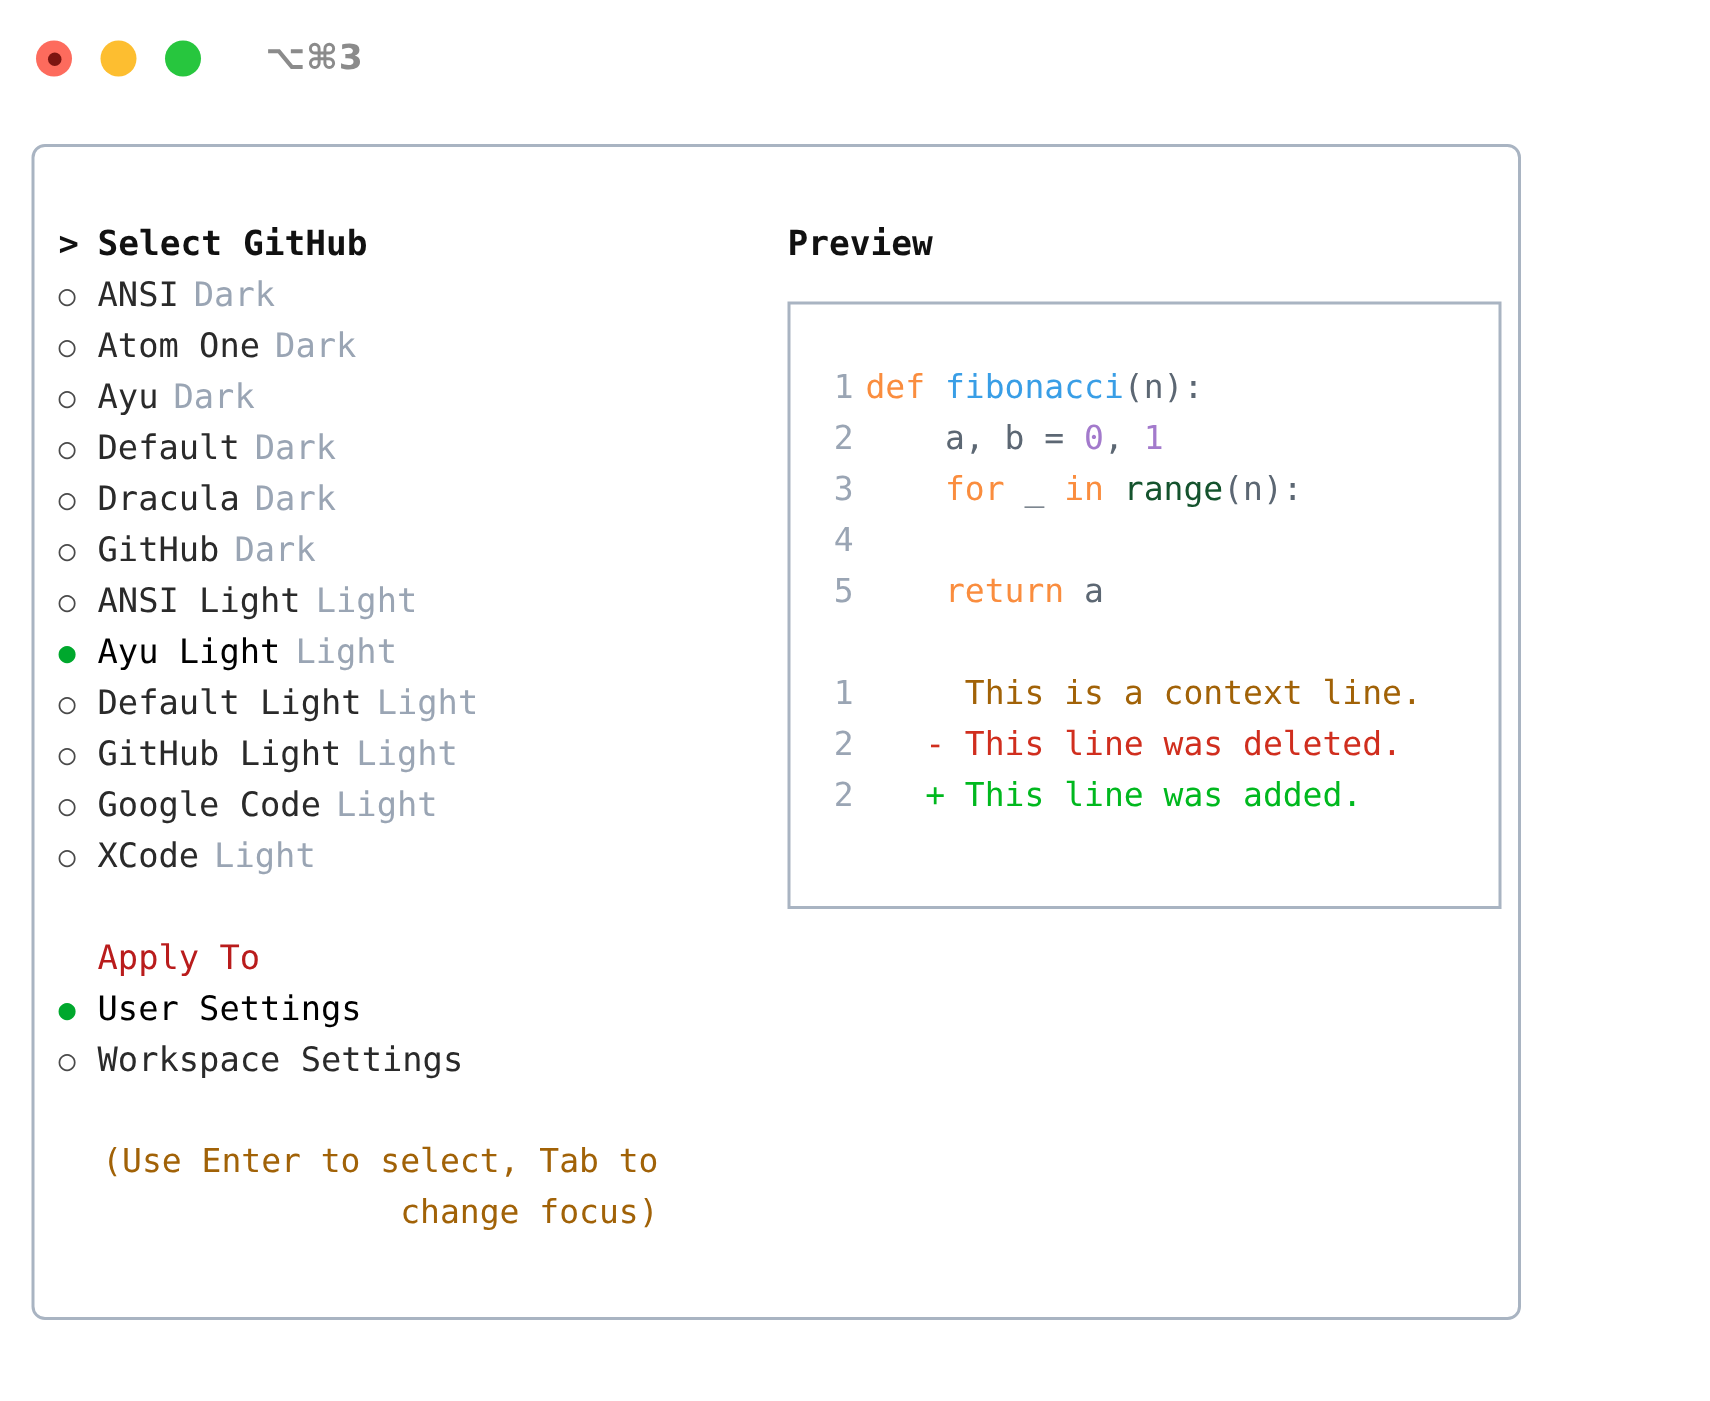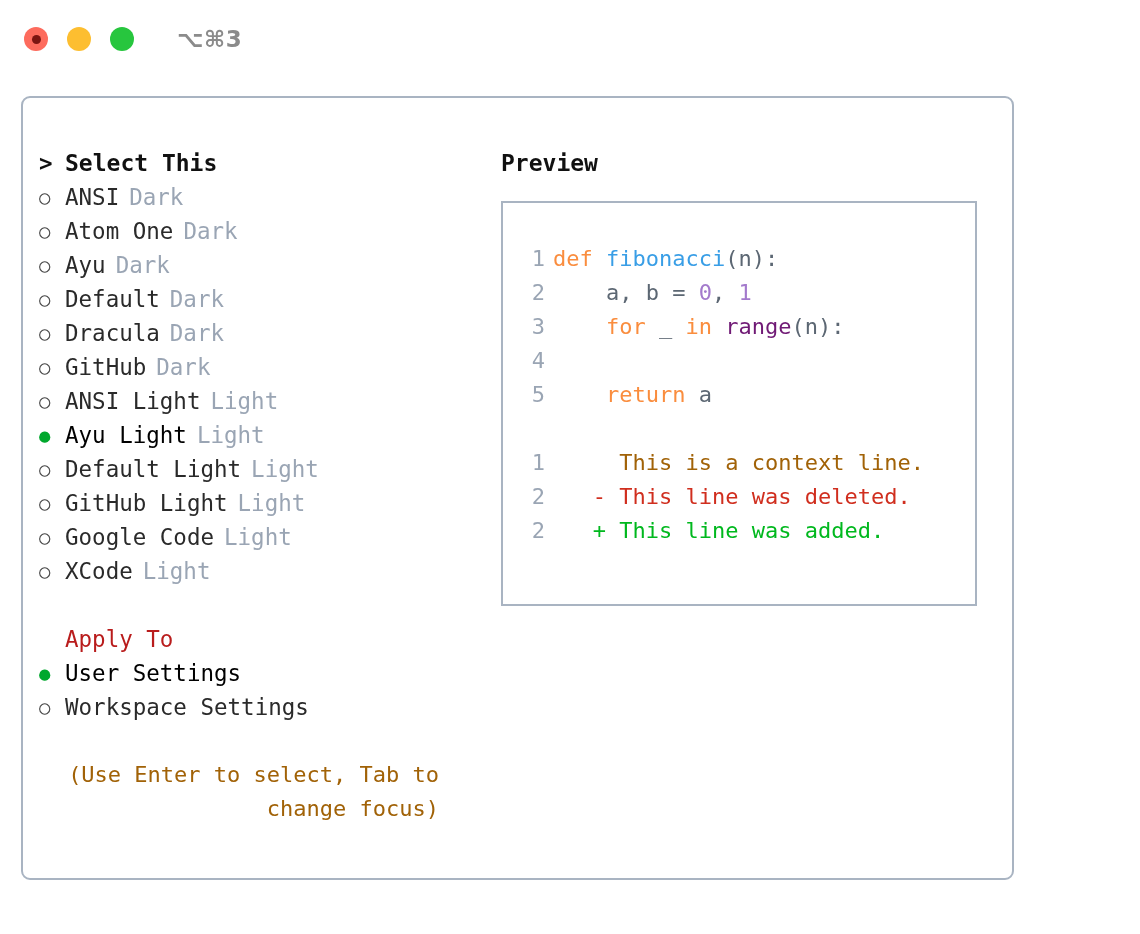--- a/index.html
+++ b/index.html
@@ -135,21 +135,21 @@
     font-size: 22px;
     line-height: 34px;
     color: #a16207;
     width: 400px;
     text-align: right;
   }
 
   
   .right-col {
     position: absolute;
-    left: 478px;
+    left: 502px;
     top: 48px;
     width: 500px;
   }
   .preview-title {
     font-size: 23px;
     font-weight: 700;
     color: #111111;
     height: 34px;
     display: flex;
     align-items: center;
@@ -176,21 +176,21 @@
     width: 24px;
     flex: 0 0 24px;
     text-align: right;
     margin-right: 8px;
   }
   .code-blank { height: 34px; }
 
   .tok-kw   { color: #fa8d3e; }
   .tok-fn   { color: #399ee6; }
   .tok-num  { color: #a37acc; }
-  .tok-call { color: #701a75; }
+  .tok-call { color: #14532d; }
   .tok-plain{ color: #5c6773; }
   .tok-del  { color: #d02e1e; }
   .tok-add  { color: #00b81e; }
   .tok-ctx  { color: #a16207; }
 </style>
 </head>
 <body>
 
 <div id="app">
 
@@ -204,21 +204,21 @@
     </div>
     <span class="shortcut">⌥⌘3</span>
   </div>
 
   <div class="panel">
 
     <div class="left-col">
 
       <div class="row header">
         <span class="marker caret">&gt;</span>
-        <span>Select This</span>
+        <span>Select GitHub</span>
       </div>
 
       <div id="theme-list">
           <div class="row"><span class="marker radio-off">○</span><span class="label-main">ANSI</span><span class="label-tag">Dark</span></div>
           <div class="row"><span class="marker radio-off">○</span><span class="label-main">Atom One</span><span class="label-tag">Dark</span></div>
           <div class="row"><span class="marker radio-off">○</span><span class="label-main">Ayu</span><span class="label-tag">Dark</span></div>
           <div class="row"><span class="marker radio-off">○</span><span class="label-main">Default</span><span class="label-tag">Dark</span></div>
           <div class="row"><span class="marker radio-off">○</span><span class="label-main">Dracula</span><span class="label-tag">Dark</span></div>
           <div class="row"><span class="marker radio-off">○</span><span class="label-main">GitHub</span><span class="label-tag">Dark</span></div>
           <div class="row"><span class="marker radio-off">○</span><span class="label-main">ANSI Light</span><span class="label-tag">Light</span></div>

